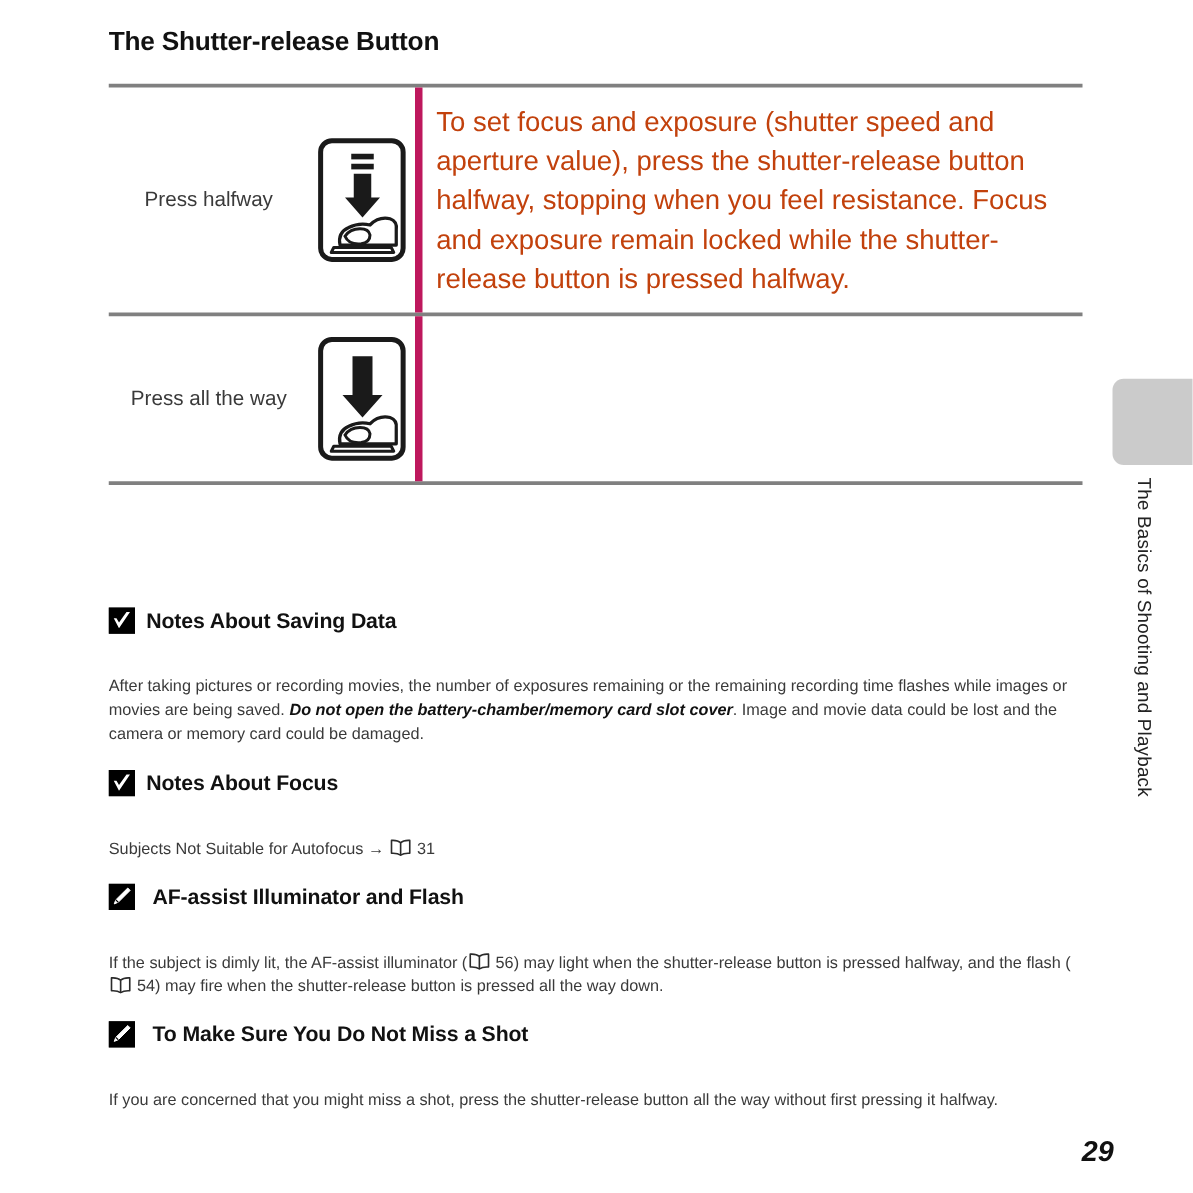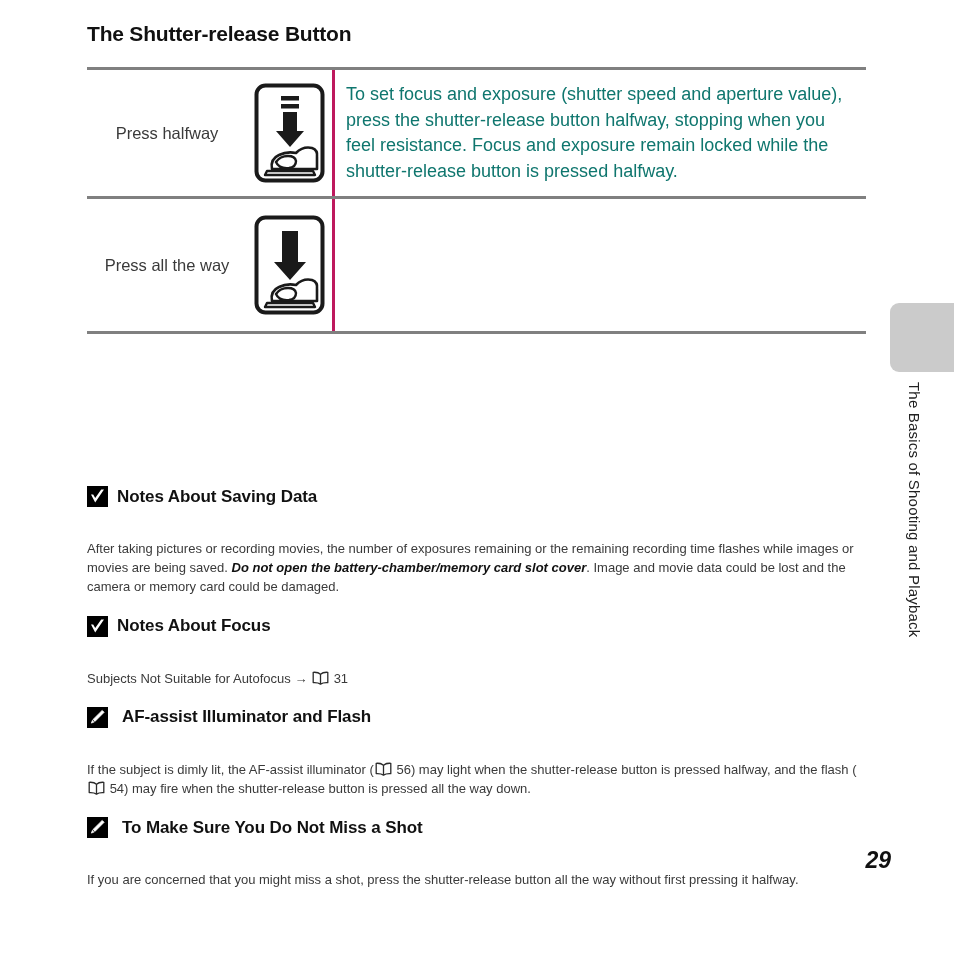--- a/index.html
+++ b/index.html
@@ -61,45 +61,45 @@
   .tcell-icon {
     width: 85px;
     flex: 0 0 85px;
     display: flex;
     align-items: center;
     justify-content: center;
     box-sizing: border-box;
   }
   .tcell-body {
     flex: 1 1 auto;
-    border-left: 3px solid #be185d;
+    border-left: 6px solid #be185d;
     padding: 12px 10px 12px 11px;
-    font-size: 18px;
+    font-size: 22px;
     line-height: 1.42;
-    color: #0f766e;
+    color: #c2410c;
     box-sizing: border-box;
   }
   .row1 .tcell-body { min-height: 110px; }
   .row2 .tcell-body { min-height: 132px; }
   .tcell-body p { margin: 0; }
 
   
   .press-icon { display:block; }
 
   
   .notes {
     position: absolute;
     left: 87px;
     top: 486px;
     width: 779px;
   }
   .note-block { margin-bottom: 19px; }
   .note-head {
     display: flex;
-    align-items: center;
+    align-items: flex-end;
     gap: 9px;
     margin-bottom: 7px;
   }
   .note-badge {
     width: 21px;
     height: 21px;
     background: #000000;
     display: inline-block;
     flex: 0 0 21px;
     position: relative;
@@ -154,21 +154,21 @@
     font-size: 15px;
     color: #222222;
     letter-spacing: 0.2px;
     white-space: nowrap;
   }
 
   
   .page-number {
     position: absolute;
     right: 63px;
-    top: 847px;
+    top: 908px;
     font-size: 23px;
     font-style: italic;
     font-weight: bold;
     color: #111111;
   }
 </style>
 </head>
 <body>
 
 <div class="page">

